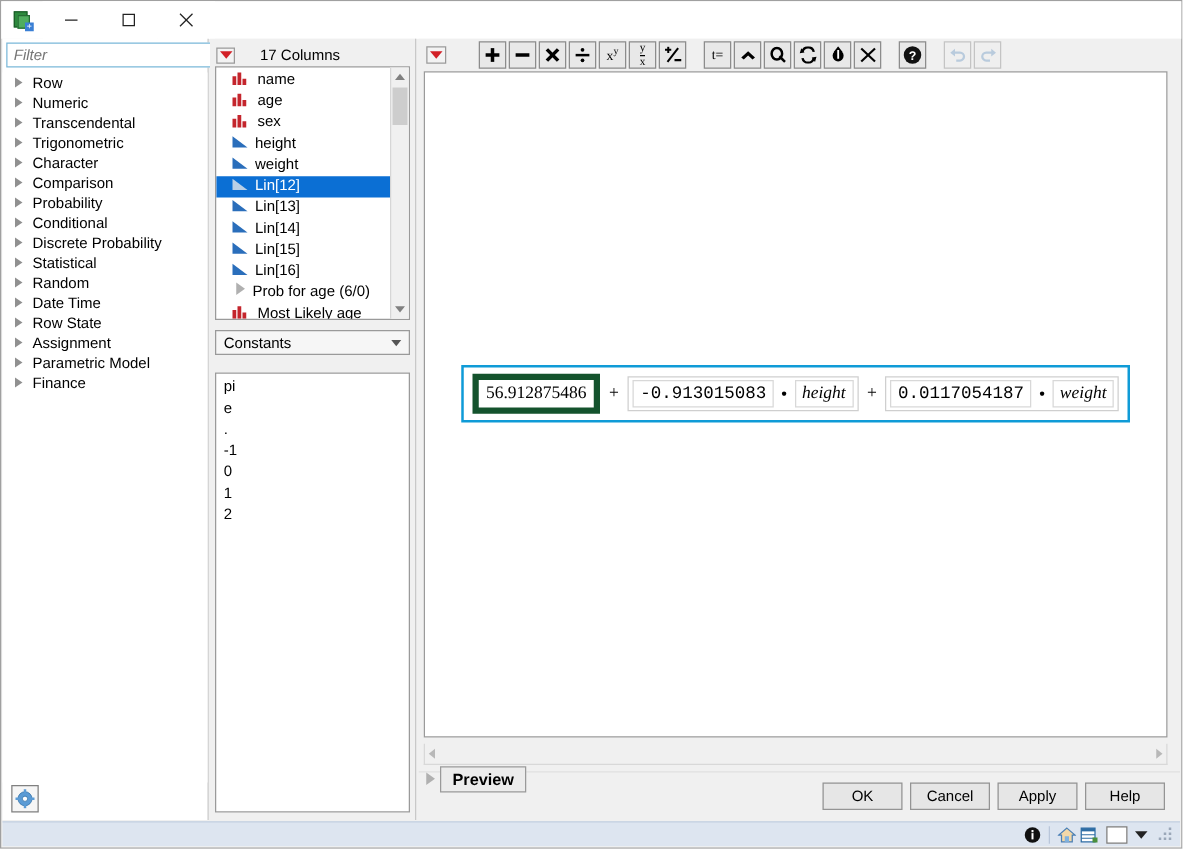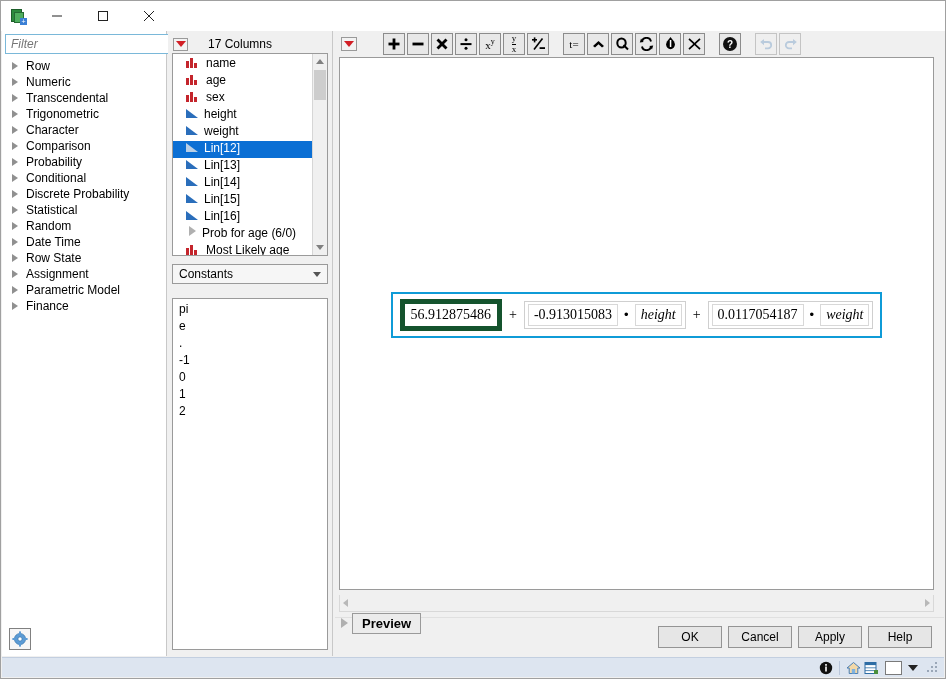--- a/index.html
+++ b/index.html
@@ -241,21 +241,21 @@
   .op {
     padding: 0 7px; font-size: 14px; color: #000;
     font-family: "Liberation Serif", serif;
   }
   .prod {
     border: 1px solid #cfcfcf; background: #fff; display: flex; align-items: center;
     padding: 2px 3px;
   }
   .prod .num-box {
     border: 1px solid #d8d8d8; padding: 2px 5px; font-size: 14px;
-    font-family: Liberation Serif, serif;
+    font-family: Liberation Mono, monospace;
   }
   .prod .dot { padding: 0 6px; font-size: 13px; }
   .prod .var-box {
     border: 1px solid #d8d8d8; padding: 2px 5px; font-size: 14px;
     font-style: italic; font-family: "Liberation Serif", serif;
   }
   .hscroll {
     position: absolute; left: 4px; right: 10px; bottom: 44px; height: 17px;
     background: #f0f0f0; border: 1px solid #d8d8d8; border-top: 0;
     display: flex; align-items: center; justify-content: space-between;

